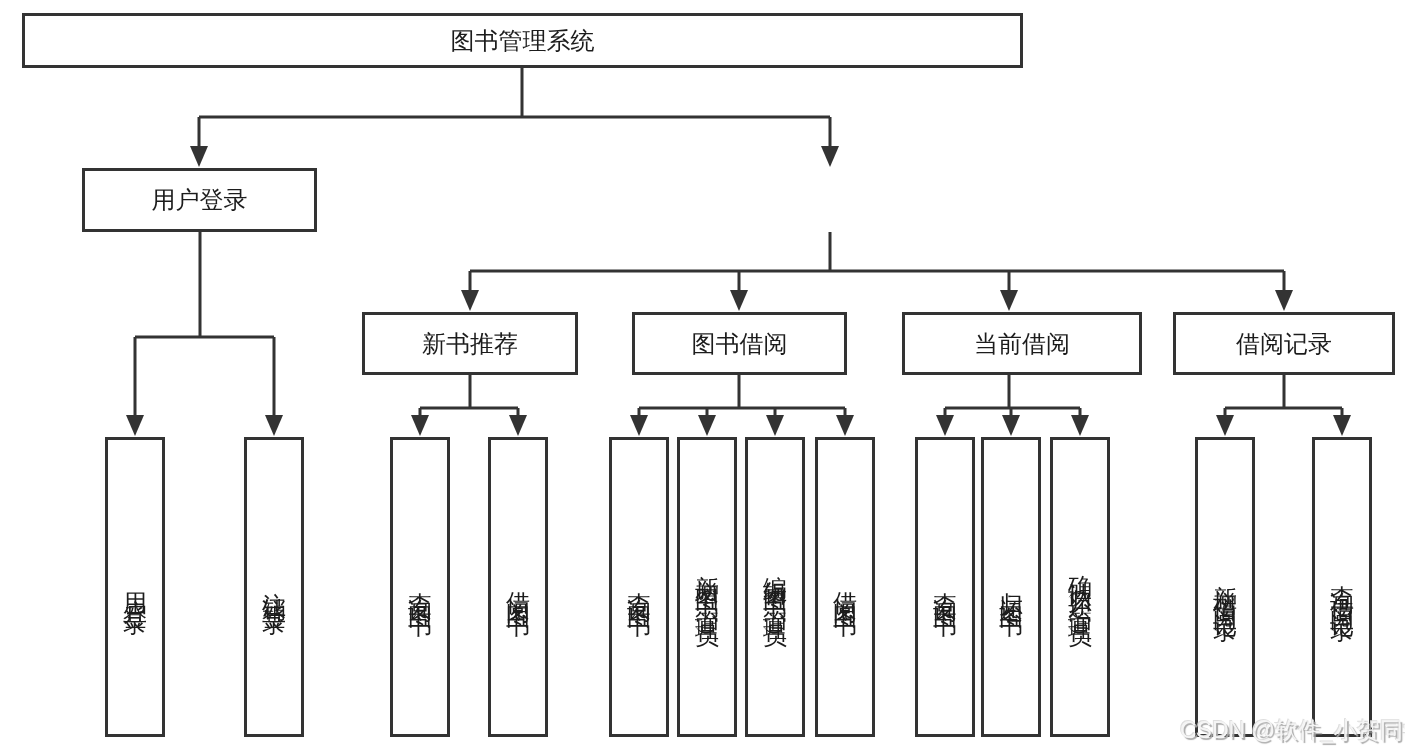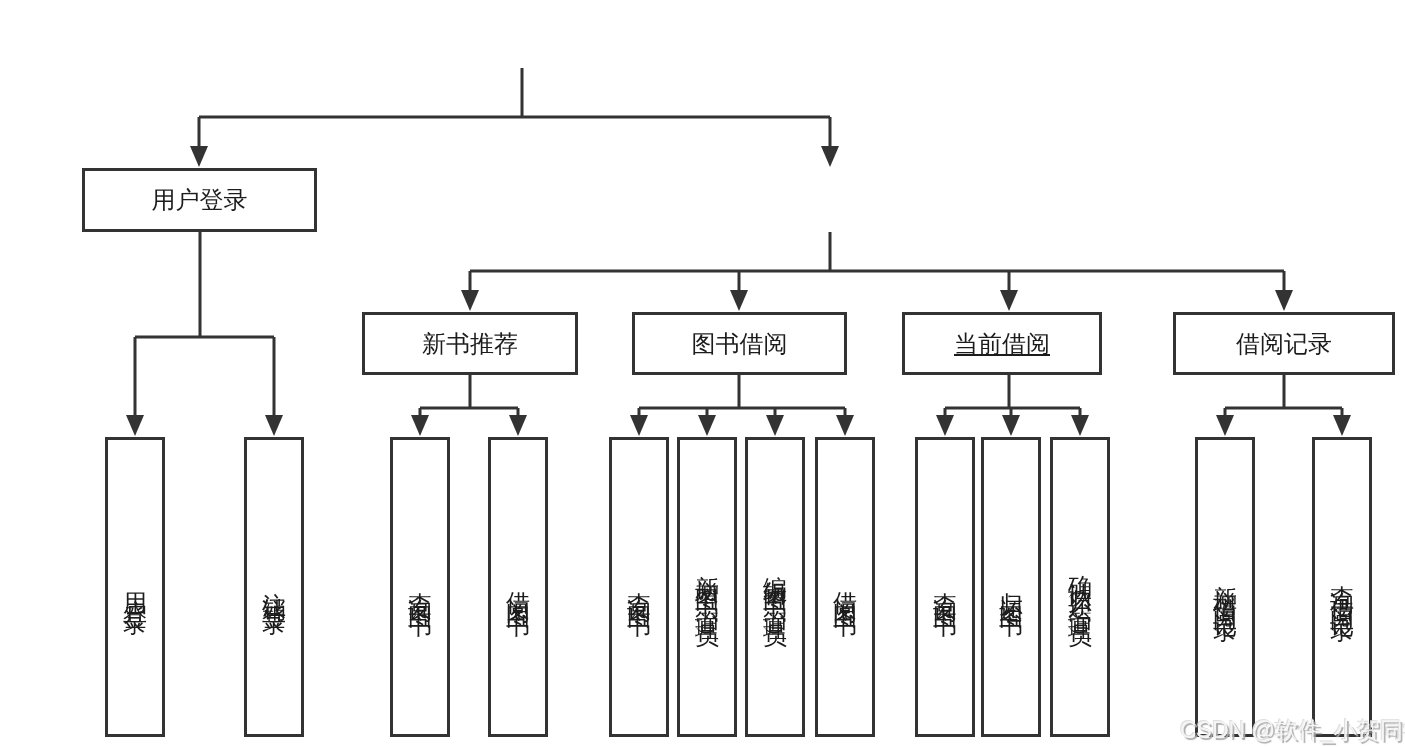--- a/index.html
+++ b/index.html
@@ -71,32 +71,35 @@
       <polygon points="766,415 784,415 775,436"></polygon>
       <polygon points="836,415 854,415 845,436"></polygon>
       <polygon points="936,415 954,415 945,436"></polygon>
       <polygon points="1002,415 1020,415 1011,436"></polygon>
       <polygon points="1071,415 1089,415 1080,436"></polygon>
       <polygon points="1216,415 1234,415 1225,436"></polygon>
       <polygon points="1333,415 1351,415 1342,436"></polygon>
     </g>
   </svg>
 
+  <div class="node hrow0" style="left:22px;width:1001px;">
+    <span>图书管理系统</span>
+  </div>
 
   <div class="node hrow1" style="left:82px;width:235px;">
     <span>用户登录</span>
   </div>
 
   <div class="node hrow2" style="left:362px;width:216px;font-family:Liberation Serif, serif;">
     <span>新书推荐</span>
   </div>
   <div class="node hrow2" style="left:632px;width:215px;">
     <span>图书借阅</span>
   </div>
-  <div class="node hrow2" style="left:902px;width:200px;text-decoration:underline;">
+  <div class="node hrow2" style="left:902px;width:240px;">
     <span>当前借阅</span>
   </div>
   <div class="node hrow2" style="left:1173px;width:222px;">
     <span>借阅记录</span>
   </div>
 
   <div class="node vbox" style="left:105px;">
     <span class="vtext">用户登录</span>
   </div>
   <div class="node vbox" style="left:244px;">

